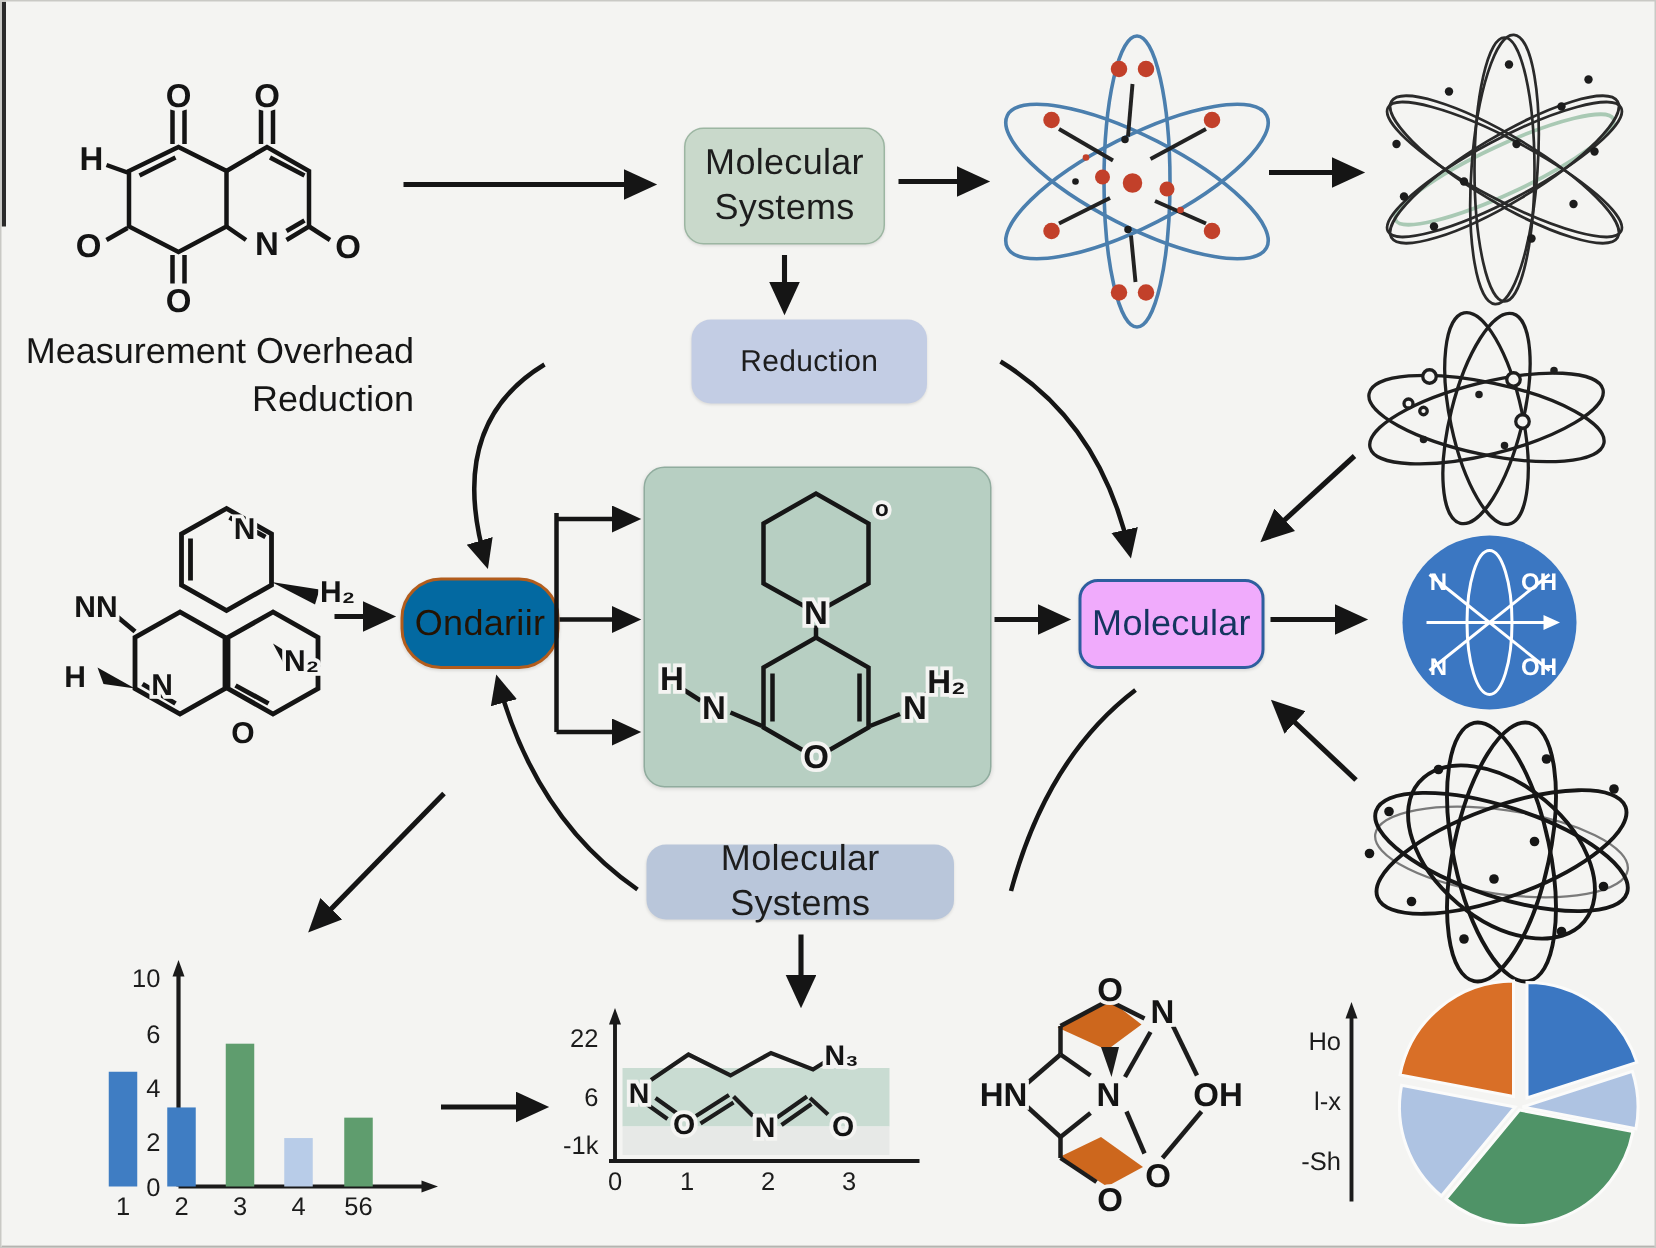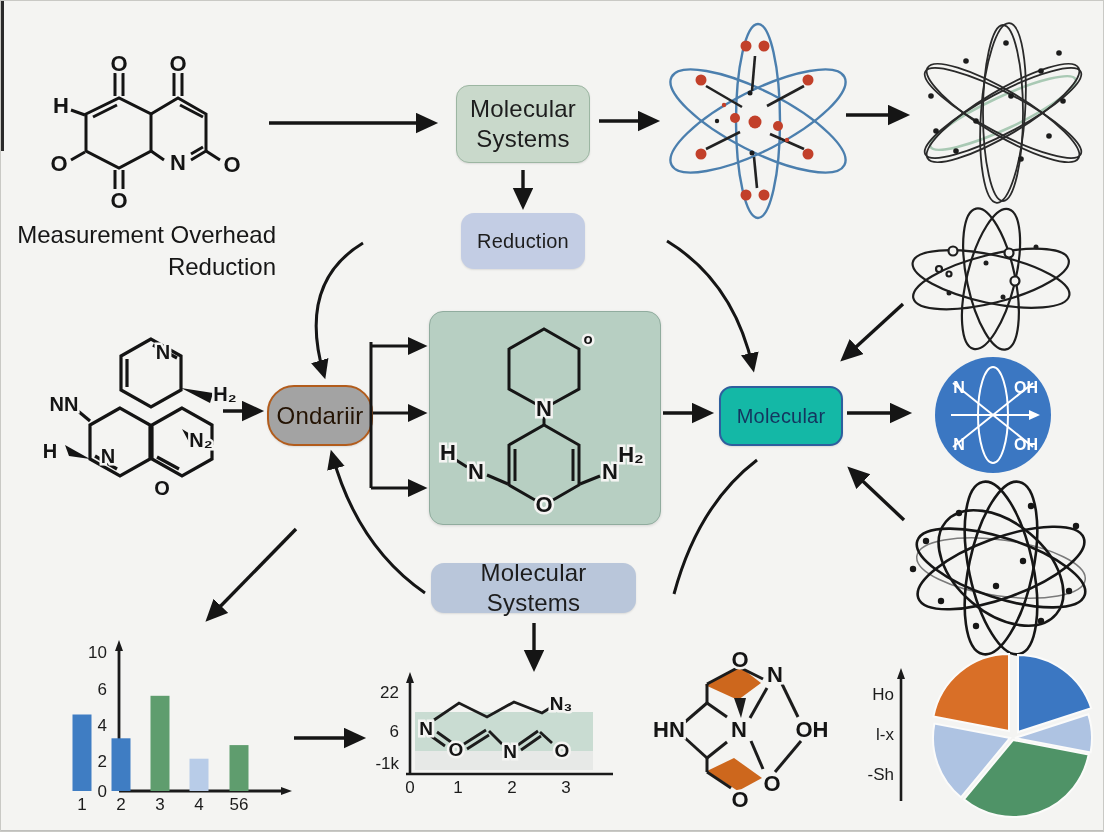--- a/index.html
+++ b/index.html
@@ -33,29 +33,29 @@
 <body>
 
 <div class="stage">
 
   <div class="panel" style="left:428px;top:310px;width:230px;height:212px;background:#b7cfc2;border:1.5px solid #90ac9e;"></div>
 
   <div class="node" style="left:455px;top:84px;width:132px;height:76px;background:#c9d9cb;border:1.5px solid #9cb6a2;">
     <span>Molecular Systems</span>
   </div>
 
-  <div class="node" style="left:460px;top:212px;width:124px;height:56px;background:#c3cde4;font-size:20px;">
+  <div class="node" style="left:460px;top:212px;width:157px;height:56px;background:#c3cde4;font-size:20px;">
     <span>Reduction</span>
   </div>
 
-  <div class="node" style="left:266px;top:384px;width:102px;height:57px;background:#a3a3a3;border:2px solid #b25c1c;color:#241303;border-radius:27px;">
+  <div class="node" style="left:266px;top:384px;width:102px;height:57px;background:#0369a1;border:2px solid #b25c1c;color:#241303;border-radius:27px;">
     <span>Ondariir</span>
   </div>
 
-  <div class="node" style="left:718px;top:385px;width:120px;height:56px;background:#14b8a6;border:2px solid #2e5e9e;color:#14355f;font-size:20px;">
+  <div class="node" style="left:718px;top:385px;width:120px;height:56px;background:#f0abfc;border:2px solid #2e5e9e;color:#14355f;font-size:24px;">
     <span>Molecular</span>
   </div>
 
   <div class="node" style="left:430px;top:562px;width:205px;height:50px;background:#b9c6da;">
     <span>Molecular Systems</span>
   </div>
 
   <div class="caption" style="left:15px;top:218px;width:260px;">
     <span>Measurement Overhead Reduction</span>
   </div>

